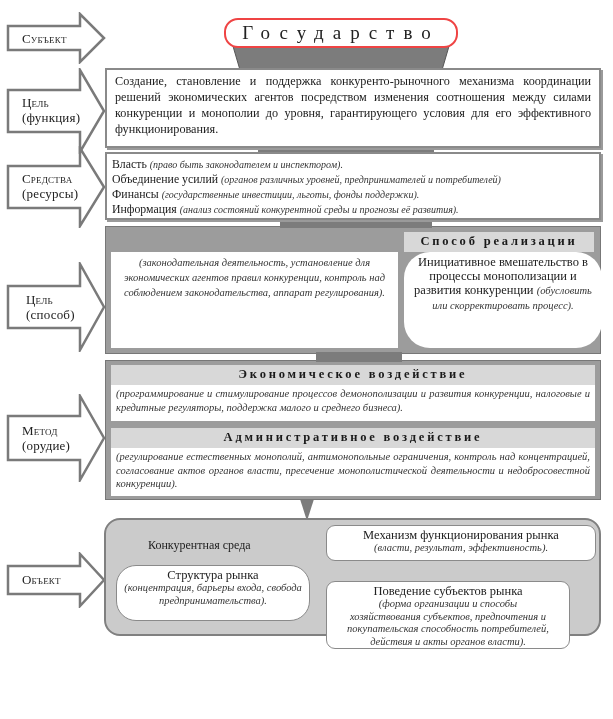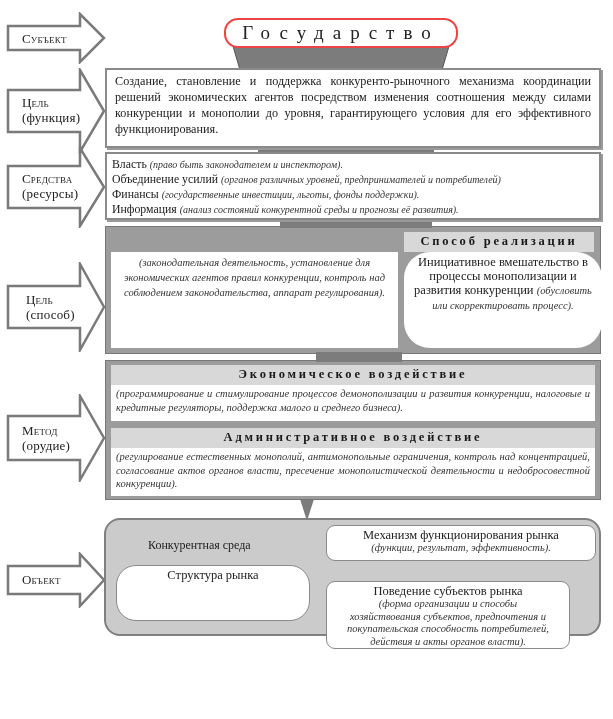--- a/index.html
+++ b/index.html
@@ -154,23 +154,24 @@
   <div class="panel-w" style="left:5px;top:24px;width:484px;height:36px;">(программирование и стимулирование процессов демонополизации и развития конкуренции, налоговые и кредитные регуляторы, поддержка малого и среднего бизнеса).</div>
   <div class="panel-h" style="left:5px;top:67px;width:484px;height:20px;">Административное воздействие</div>
   <div class="panel-w" style="left:5px;top:87px;width:484px;height:48px;">(регулирование естественных монополий, антимонопольные ограничения, контроль над концентрацией, согласование актов органов власти, пресечение монополистической деятельности и недобросовестной конкуренции).</div>
 </div>
 
 <div class="object-frame"></div>
 <div class="env-title">Конкурентная среда</div>
 
 <div class="obj-box" style="left:326px;top:525px;width:270px;height:36px;padding-top:2px;">
   <div class="t">Механизм функционирования рынка</div>
-  <i>(функции, результат, эффективность).</i>
+  <i>(власти, результат, эффективность).</i>
 </div>
 
 <div class="obj-box" style="left:116px;top:565px;width:194px;height:56px;padding:2px 4px;border-radius:20px;">
   <div class="t">Структура рынка</div>
+  <i>(концентрация, барьеры входа, свобода предпринимательства).</i>
 </div>
 
 <div class="obj-box" style="left:326px;top:581px;width:244px;height:68px;padding:2px 18px;">
   <div class="t">Поведение субъектов рынка</div>
   <i>(форма организации и способы хозяйствования субъектов, предпочтения и покупательская способность потребителей, действия и акты органов власти).</i>
 </div>
 
 </body></html>

